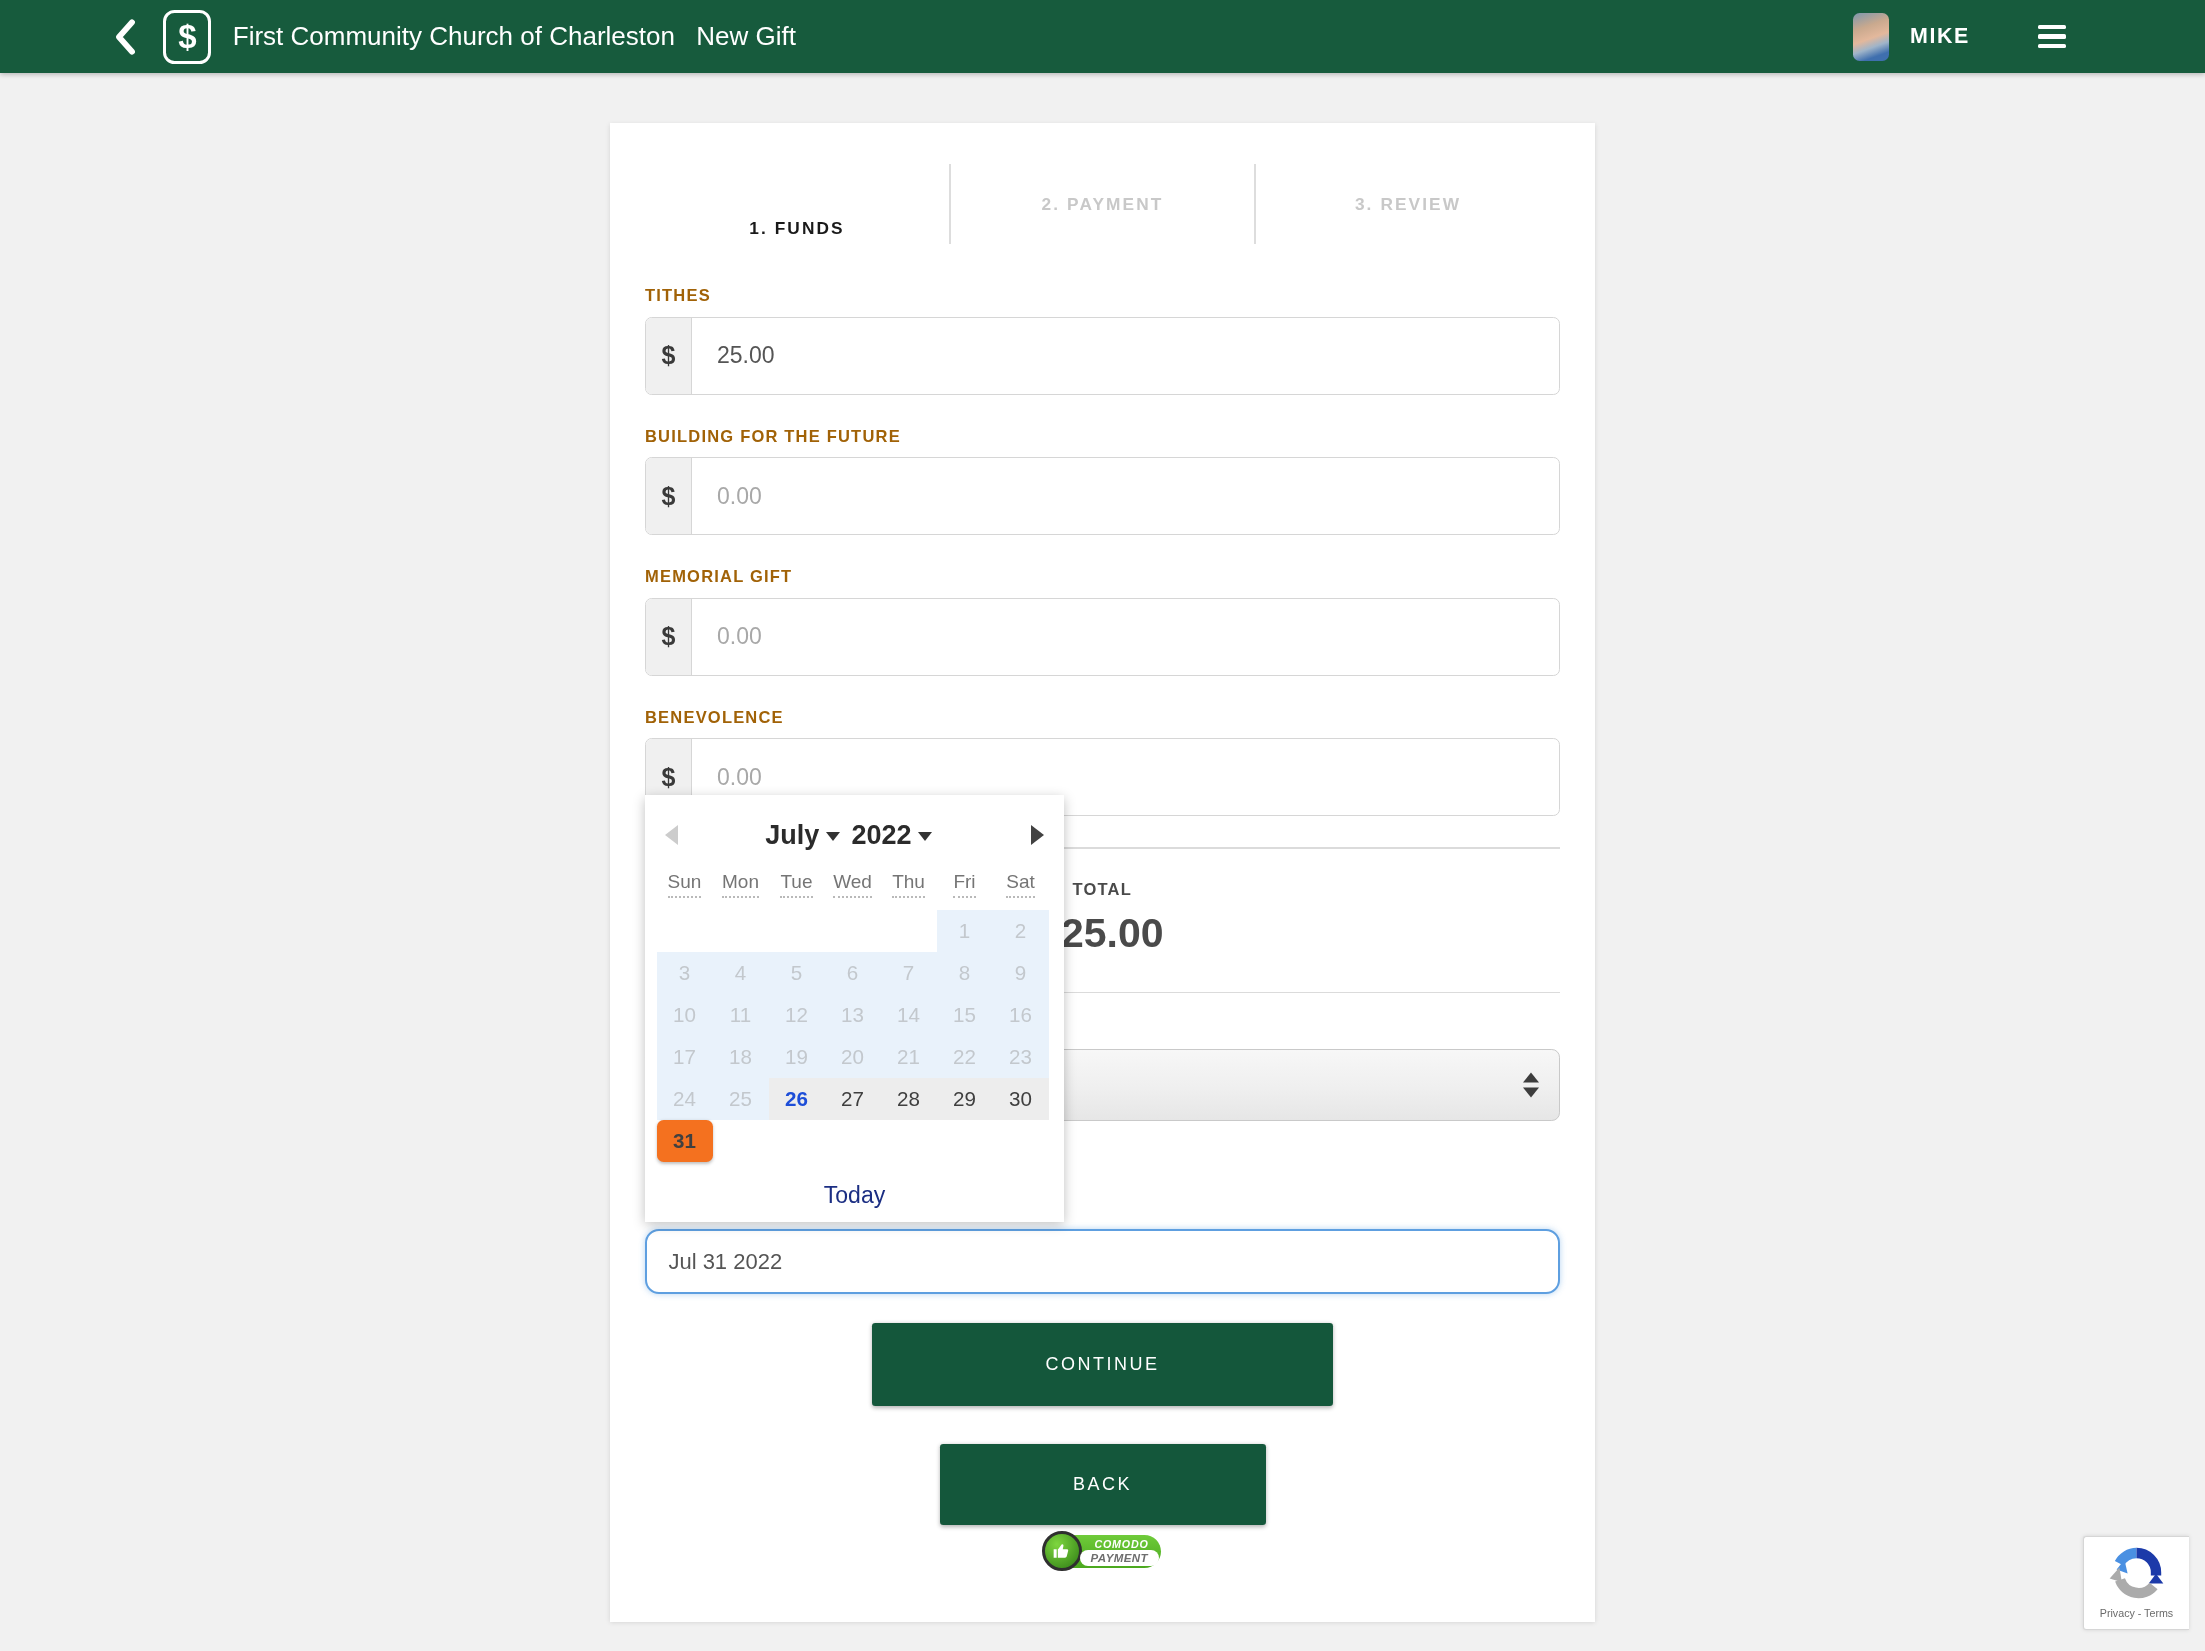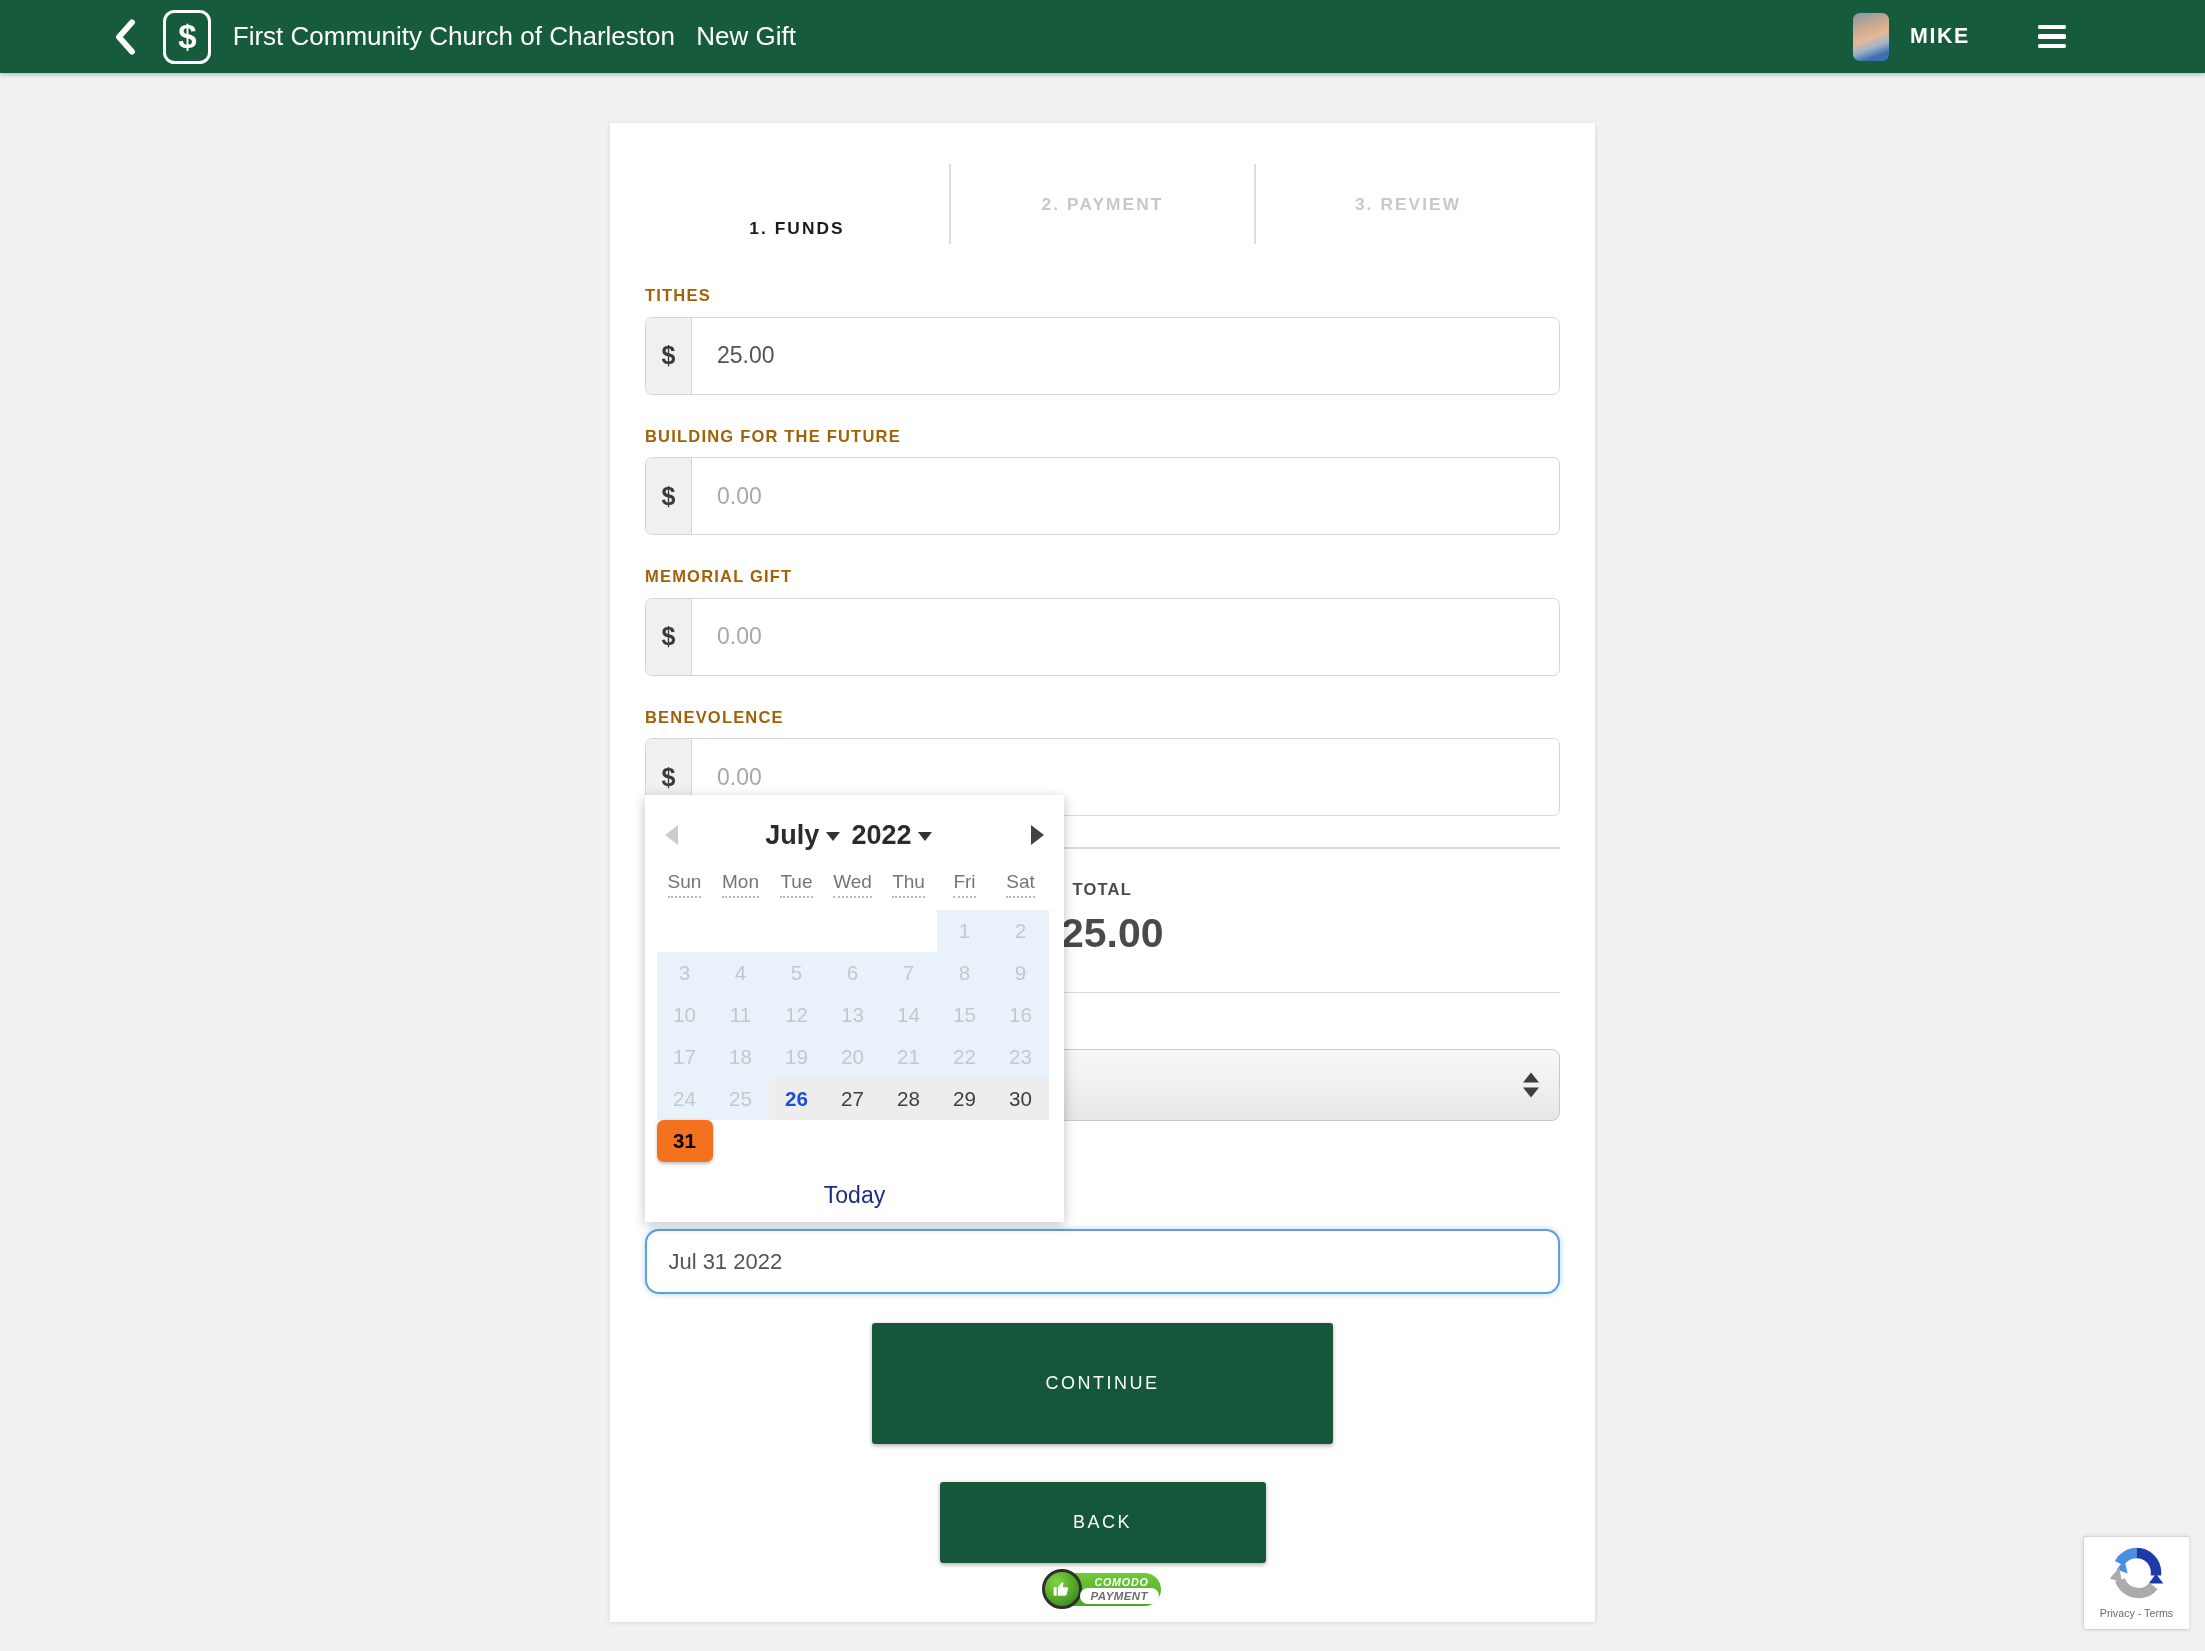--- a/index.html
+++ b/index.html
@@ -67,21 +67,21 @@
 
   
   .date-input { display:block; width:100%; height:65px; margin-top:108px;
     border:2.5px solid #5E9FE0; border-radius:14px; box-shadow:0 0 6.6px rgba(94,159,224,.45);
     font-size:22px; color:#555; padding:0 21.4px; outline:none; font-family:inherit;}
 
   
   .btn { display:block; border:none; color:#fff; background:#14573B; cursor:pointer;
     font-family:inherit; font-size:18px; letter-spacing:2.5px; border-radius:3.3px;
     box-shadow:0 1.6px 4.1px rgba(0,0,0,.3);}
-  .btn-continue { width:461px; height:121px; margin:29px auto 0;}
+  .btn-continue { width:461px; height:83px; margin:29px auto 0;}
   .btn-back { width:326px; height:81px; margin:38px auto 0;}
 
   
   .comodo { position:relative; width:117px; height:33px; margin:10px auto 0;
     background:linear-gradient(180deg,#6FCB3A,#4BA81E); border-radius:16.5px;text-decoration:underline;}
   .comodo-circle { position:absolute; left:-1.6px; top:-4.1px; width:40px; height:40px; border-radius:50%;
     background:radial-gradient(circle at 35% 30%,#7ED63F,#2E7D14); border:3.3px solid #2F2F2F;
     display:flex; align-items:center; justify-content:center;}
   .comodo-circle svg { width:20px; height:20px;}
   .comodo-top { position:absolute; left:43px; top:2.5px; width:69px; text-align:center; color:#fff;
@@ -103,21 +103,21 @@
   .cal-next { right:20px; border-left:13px solid #424242;}
   .cal-daynames { display:grid; grid-template-columns:repeat(7,56px); margin:18px 0 0 11.5px;}
   .cal-daynames .dn-cell { text-align:center;}
   .cal-daynames span.u { display:inline-block; font-size:19px; color:#757575;
     border-bottom:2.5px dotted #B9B9B9; padding-bottom:3.3px;}
   .cal-grid { display:grid; grid-template-columns:repeat(7,56px); grid-auto-rows:42px; margin:11.5px 0 0 11.5px;}
   .cell { display:flex; align-items:center; justify-content:center; font-size:20.6px; color:#3F3F3F;}
   .cell.disabled { background:#E9F2FB; color:#C3C8CD;}
   .cell.active { background:#EDEDED;}
   .cell.today { background:#EDEDED; color:#1d4ed8; font-weight:bold;}
-  .cell.selected { background:#F4711F; color:#000000; font-weight:bold; border-radius:6.6px;
+  .cell.selected { background:#F4711F; color:#404040; font-weight:bold; border-radius:6.6px;
     box-shadow:0 1.6px 3.3px rgba(0,0,0,.25);}
   .cal-today-link { text-align:center; margin-top:20px; font-size:23px; color:#1B2E83; cursor:pointer;}
 
   
   .recaptcha { position:absolute; right:16px; bottom:20.6px; width:106px; height:94px; background:#fff;
     border:0.8px solid #D6D6D6; border-right:none; border-radius:3.3px 0 0 3.3px;
     box-shadow:0 0 4.1px rgba(0,0,0,.12); text-align:center; z-index:40;}
   .recaptcha svg { width:61px; height:61px; margin-top:5px;}
   .recaptcha-text { font-size:10.7px; color:#6B6B6B; margin-top:0.8px;}
 </style>

